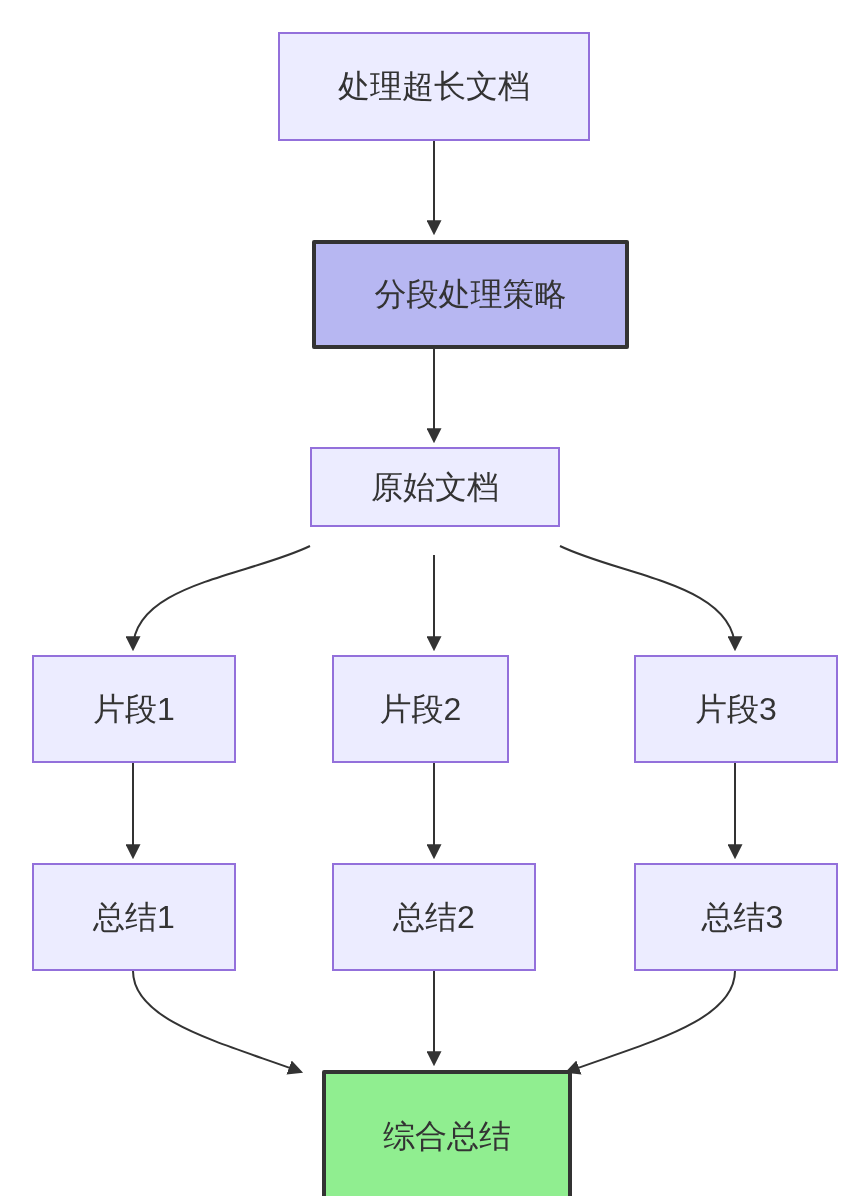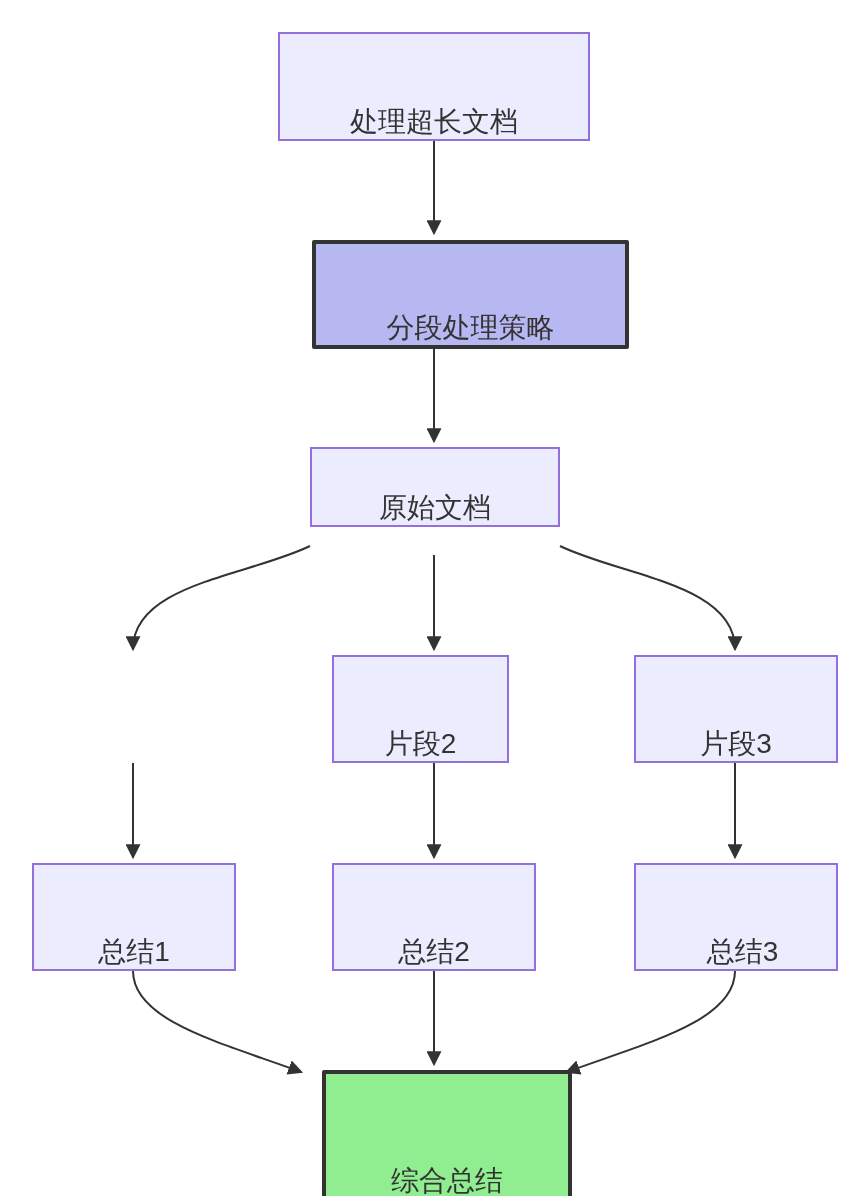--- a/index.html
+++ b/index.html
@@ -25,23 +25,23 @@
   }
   svg.edges path.edge {
     fill: none;
     stroke: #333333;
     stroke-width: 2px;
   }
   .node {
     position: absolute;
     box-sizing: border-box;
     display: flex;
-    align-items: flex-end;
+    align-items: center;
     justify-content: center;
-    font-size: 28px;
+    font-size: 32px;
     line-height: 1.2;
     color: #333333;
     text-align: center;
     white-space: nowrap;
   }
   .node.light {
     background: #ececff;
     border: 2px solid #9370db;
   }
   .node.emphasis {
@@ -94,20 +94,23 @@
   </div>
 
   <div class="node emphasis n-strategy">
     <span>分段处理策略</span>
   </div>
 
   <div class="node light n-doc">
     <span>原始文档</span>
   </div>
 
+  <div class="node light n-seg1">
+    <span>片段1</span>
+  </div>
 
   <div class="node light n-seg2">
     <span>片段2</span>
   </div>
 
   <div class="node light n-seg3">
     <span>片段3</span>
   </div>
 
   <div class="node light n-sum1">

